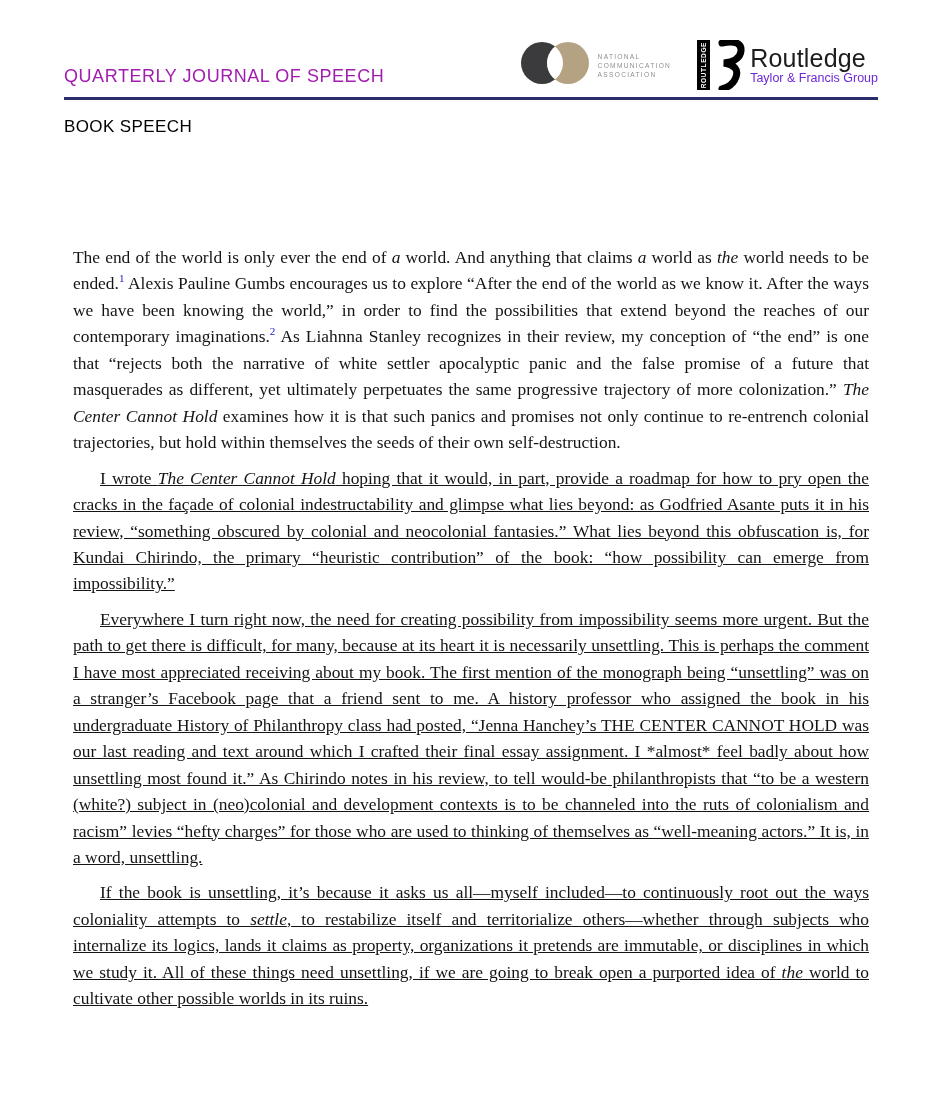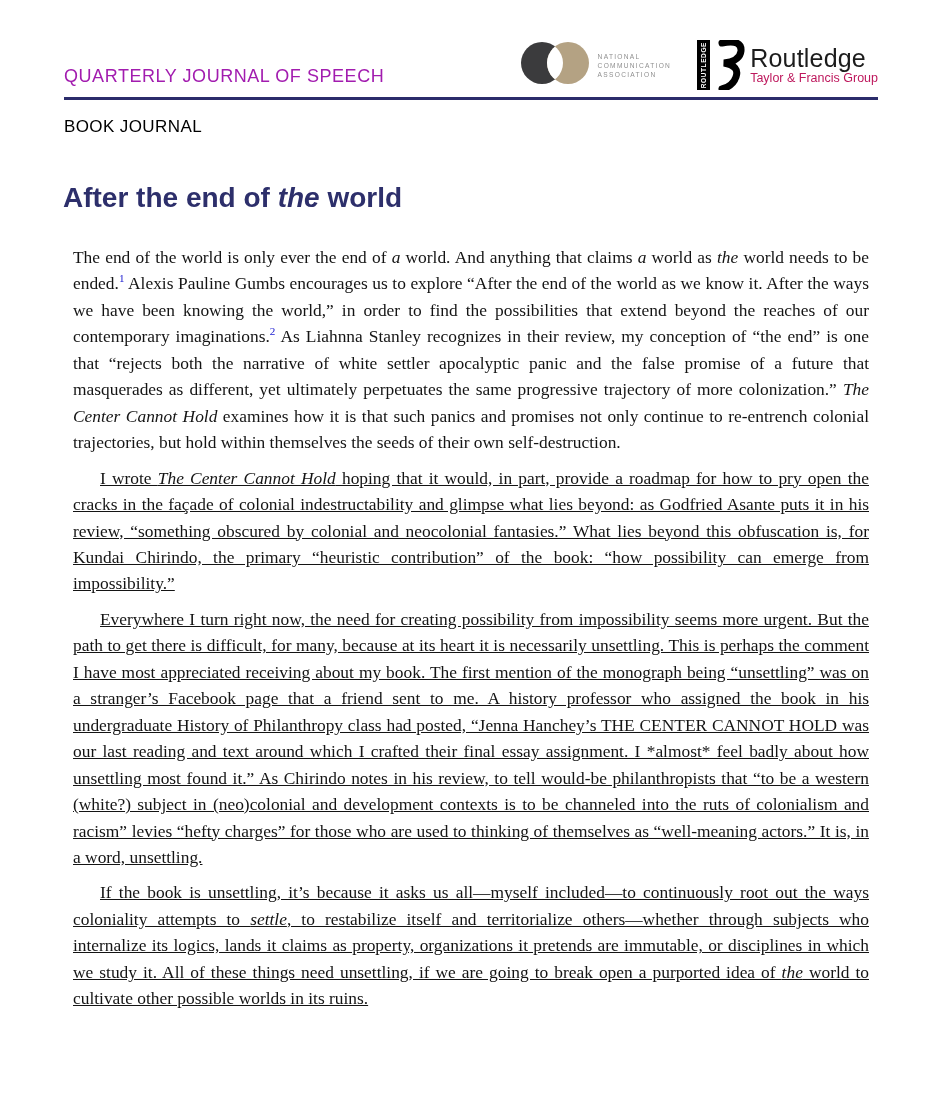--- a/index.html
+++ b/index.html
@@ -56,21 +56,21 @@
     font-size: 6.5px;
     letter-spacing: 0.6px;
   }
   .routledge-mark { width: 30px; height: 50px; }
   .routledge-words {
     display: flex; flex-direction: column; justify-content: center;
     font-family: "Liberation Sans", sans-serif;
     color: #1c1c1c;
   }
   .routledge-name { font-size: 25px; line-height: 26px; letter-spacing: 0.2px; }
-  .routledge-group { font-size: 12.5px; line-height: 15px; color: #be185d; }
+  .routledge-group { font-size: 12.5px; line-height: 15px; color: #6d28d9; }
 
   .header-rule {
     position: absolute;
     left: 64px; top: 97px;
     width: 814px; height: 3px;
     background: #2b2c6b;
   }
 
   
   .section-label {
@@ -145,23 +145,22 @@
       </span>
       <div class="routledge-words">
         <span class="routledge-name">Routledge</span>
         <span class="routledge-group">Taylor &amp; Francis Group</span>
       </div>
     </div>
   </div>
 
   <div class="header-rule"></div>
 
-  <div class="section-label">BOOK JOURNAL</div>
+  <div class="section-label">BOOK SPEECH</div>
 
-  <h1 class="article-title"><span>After the end of </span><i>the</i><span> world</span></h1>
 
   <div class="article-body">
       <p><span>The end of the world is only ever the end of </span><i>a</i><span> world. And anything that claims </span><i>a</i><span> world as </span><i>the</i><span> world needs to be ended.</span><sup class="fnref">1</sup><span> Alexis Pauline Gumbs encourages us to explore “After the end of the world as we know it. After the ways we have been knowing the world,” in order to find the possibilities that extend beyond the reaches of our contemporary imaginations.</span><sup class="fnref">2</sup><span> As Liahnna Stanley recognizes in their review, my conception of “the end” is one that “rejects both the narrative of white settler apocalyptic panic and the false promise of a future that masquerades as different, yet ultimately perpetuates the same progressive trajectory of more colonization.” </span><i>The Center Cannot Hold</i><span> examines how it is that such panics and promises not only continue to re-entrench colonial trajectories, but hold within themselves the seeds of their own self-destruction.</span></p>
       <p class="indent"><span>I wrote </span><i>The Center Cannot Hold</i><span> hoping that it would, in part, provide a roadmap for how to pry open the cracks in the façade of colonial indestructability and glimpse what lies beyond: as Godfried Asante puts it in his review, “something obscured by colonial and neocolonial fantasies.” What lies beyond this obfuscation is, for Kundai Chirindo, the primary “heuristic contribution” of the book: “how possibility can emerge from impossibility.”</span></p>
       <p class="indent"><span>Everywhere I turn right now, the need for creating possibility from impossibility seems more urgent. But the path to get there is difficult, for many, because at its heart it is necessarily unsettling. This is perhaps the comment I have most appreciated receiving about my book. The first mention of the monograph being “unsettling” was on a stranger’s Facebook page that a friend sent to me. A history professor who assigned the book in his undergraduate History of Philanthropy class had posted, “Jenna Hanchey’s THE CENTER CANNOT HOLD was our last reading and text around which I crafted their final essay assignment. I *almost* feel badly about how unsettling most found it.” As Chirindo notes in his review, to tell would-be philanthropists that “to be a western (white?) subject in (neo)colonial and development contexts is to be channeled into the ruts of colonialism and racism” levies “hefty charges” for those who are used to thinking of themselves as “well-meaning actors.” It is, in a word, unsettling.</span></p>
       <p class="indent"><span>If the book is unsettling, it’s because it asks us all—myself included—to continuously root out the ways coloniality attempts to </span><i>settle</i><span>, to restabilize itself and territorialize others—whether through subjects who internalize its logics, lands it claims as property, organizations it pretends are immutable, or disciplines in which we study it. All of these things need unsettling, if we are going to break open a purported idea of </span><i>the</i><span> world to cultivate other possible worlds in its ruins.</span></p>
     </div>
 
 </div>
 

